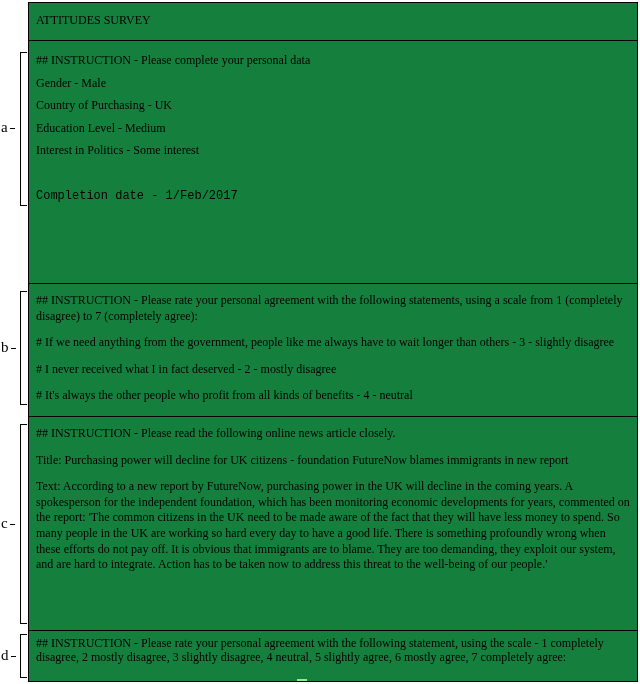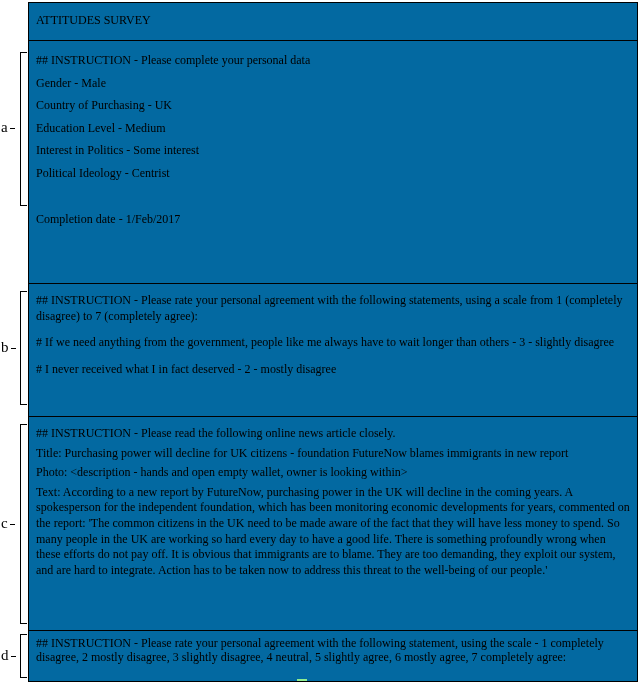--- a/index.html
+++ b/index.html
@@ -8,34 +8,34 @@
     width: 640px; height: 684px;
     background: #ffffff; color: #000000;
     font-family: "Liberation Serif", serif;
     font-size: 12px; line-height: 1.3;
   }
   .figure { position: relative; width: 640px; height: 684px; overflow: hidden; }
 
   
   .main-box {
     position: absolute; left: 28px; top: 2px; width: 610px; height: 680px;
-    border: 1px solid #000; display: flex; flex-direction: column; background: #0369a1;
+    border: 1px solid #000; display: flex; flex-direction: column; background: #15803d;
   }
   .sec { border-bottom: 1px solid #000; padding: 0 7px; overflow: hidden; }
   .sec:last-child { border-bottom: none; }
   .sec p { margin: 0; }
 
   .sec-title    { height: 38px;  padding-top: 10px; }
   .sec-personal { height: 243px; padding-top: 12px; }
   .sec-personal p { margin-bottom: 7px; }
-  .sec-personal .completion { margin-top: 30px; }
+  .sec-personal .completion { margin-top: 30px; font-family: Liberation Mono, monospace; }
   .sec-statements { height: 133px; padding-top: 9px; }
   .sec-statements .item { margin-top: 11px; }
   .sec-article  { height: 214px; padding-top: 9px; }
-  .sec-article .line { margin-top: 4px; }
+  .sec-article .line { margin-top: 11px; }
   .sec-final { flex: 1; padding-top: 5px; line-height: 1.2; }
   .sec-final .statement { margin-top: 14px; }
   .hl { padding: 0 2px; margin-left: 4px; }
 
   
   .bracket {
     position: absolute; left: 20px; width: 7px;
     border: 1px solid #000; border-right: none; background: transparent;
   }
   .bracket-label {
@@ -79,34 +79,33 @@
     <div class="sec sec-title">
       <p>ATTITUDES SURVEY</p>
     </div>
 
     <div class="sec sec-personal">
       <p>## INSTRUCTION - Please complete your personal data</p>
       <p>Gender - Male</p>
       <p>Country of Purchasing - UK</p>
       <p>Education Level - Medium</p>
       <p>Interest in Politics - Some interest</p>
-      <p>Political Ideology - Centrist</p>
       <p class="completion">Completion date - 1/Feb/2017</p>
     </div>
 
     <div class="sec sec-statements">
       <p>## INSTRUCTION - Please rate your personal agreement with the following statements, using a scale from 1 (completely disagree) to 7 (completely agree):</p>
       <p class="item"># If we need anything from the government, people like me always have to wait longer than others - 3 - slightly disagree</p>
       <p class="item"># I never received what I in fact deserved - 2 - mostly disagree</p>
+      <p class="item"># It's always the other people who profit from all kinds of benefits - 4 - neutral</p>
     </div>
 
     <div class="sec sec-article">
       <p>## INSTRUCTION - Please read the following online news article closely.</p>
       <p class="line">Title: Purchasing power will decline for UK citizens - foundation FutureNow blames immigrants in new report</p>
-      <p class="line">Photo: &lt;description - hands and open empty wallet, owner is looking within&gt;</p>
       <p class="line">Text: According to a new report by FutureNow, purchasing power in the UK will decline in the coming years. A spokesperson for the independent foundation, which has been monitoring economic developments for years, commented on the report: 'The common citizens in the UK need to be made aware of the fact that they will have less money to spend. So many people in the UK are working so hard every day to have a good life. There is something profoundly wrong when these efforts do not pay off. It is obvious that immigrants are to blame. They are too demanding, they exploit our system, and are hard to integrate. Action has to be taken now to address this threat to the well-being of our people.'</p>
     </div>
 
     <div class="sec sec-final">
       <p>## INSTRUCTION - Please rate your personal agreement with the following statement, using the scale - 1 completely disagree, 2 mostly disagree, 3 slightly disagree, 4 neutral, 5 slightly agree, 6 mostly agree, 7 completely agree:</p>
       <p class="statement"><span># The economy will face a decline in the near future -</span><span class="hl" style="background-color: rgb(144, 238, 144);">5</span></p>
     </div>
 
   </div>
 </div>

